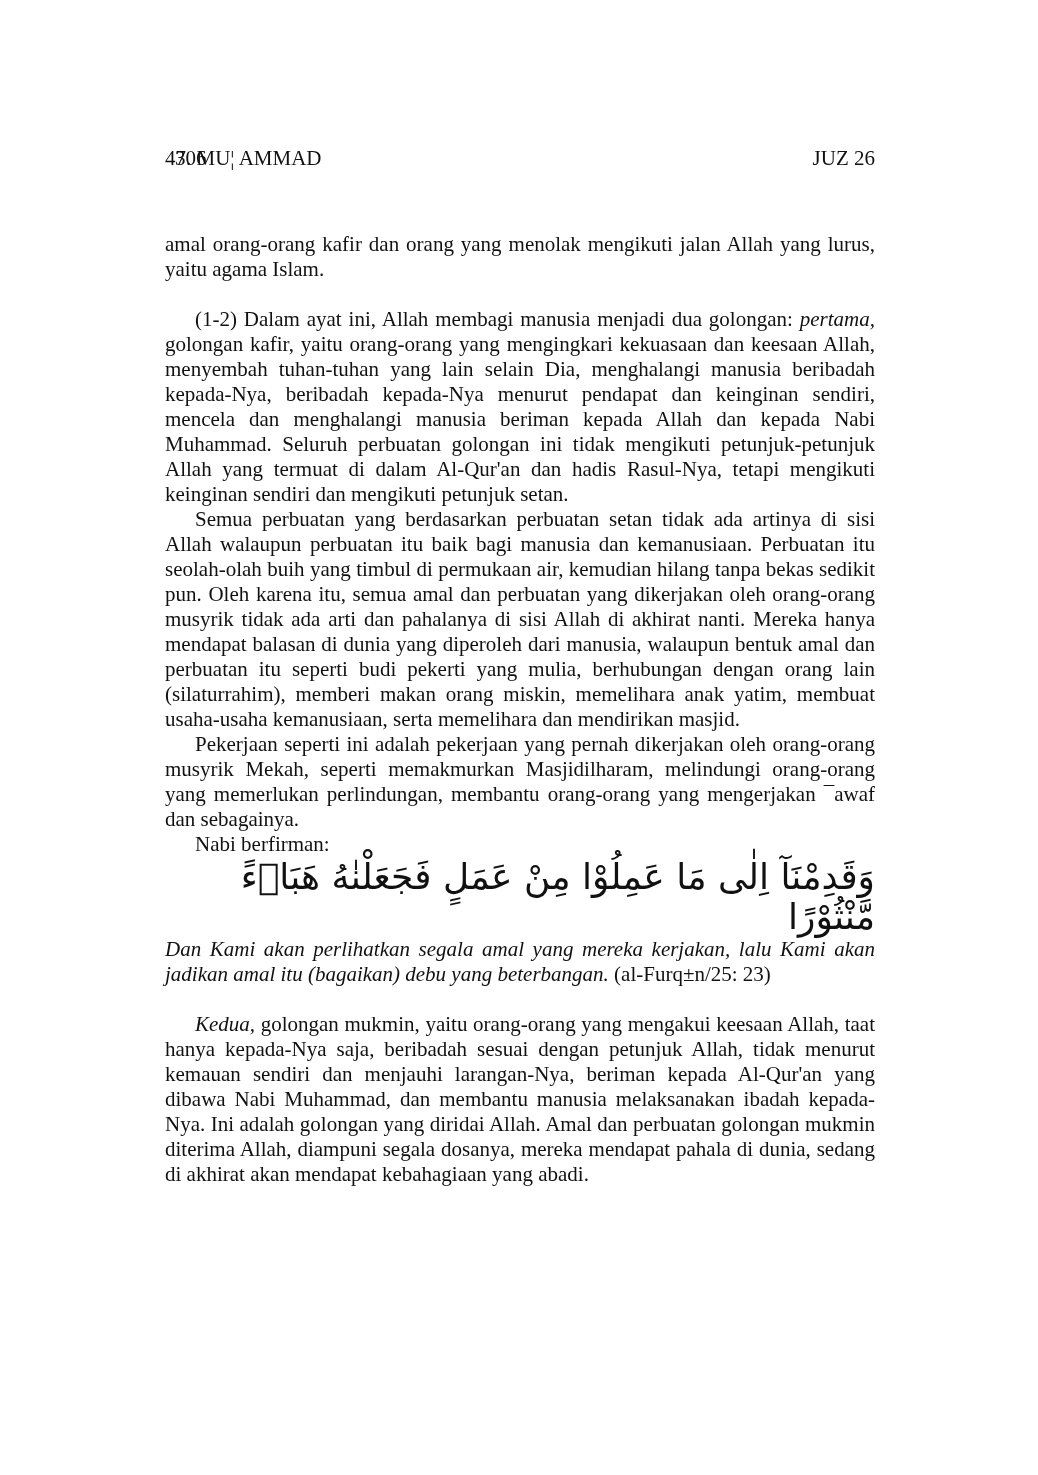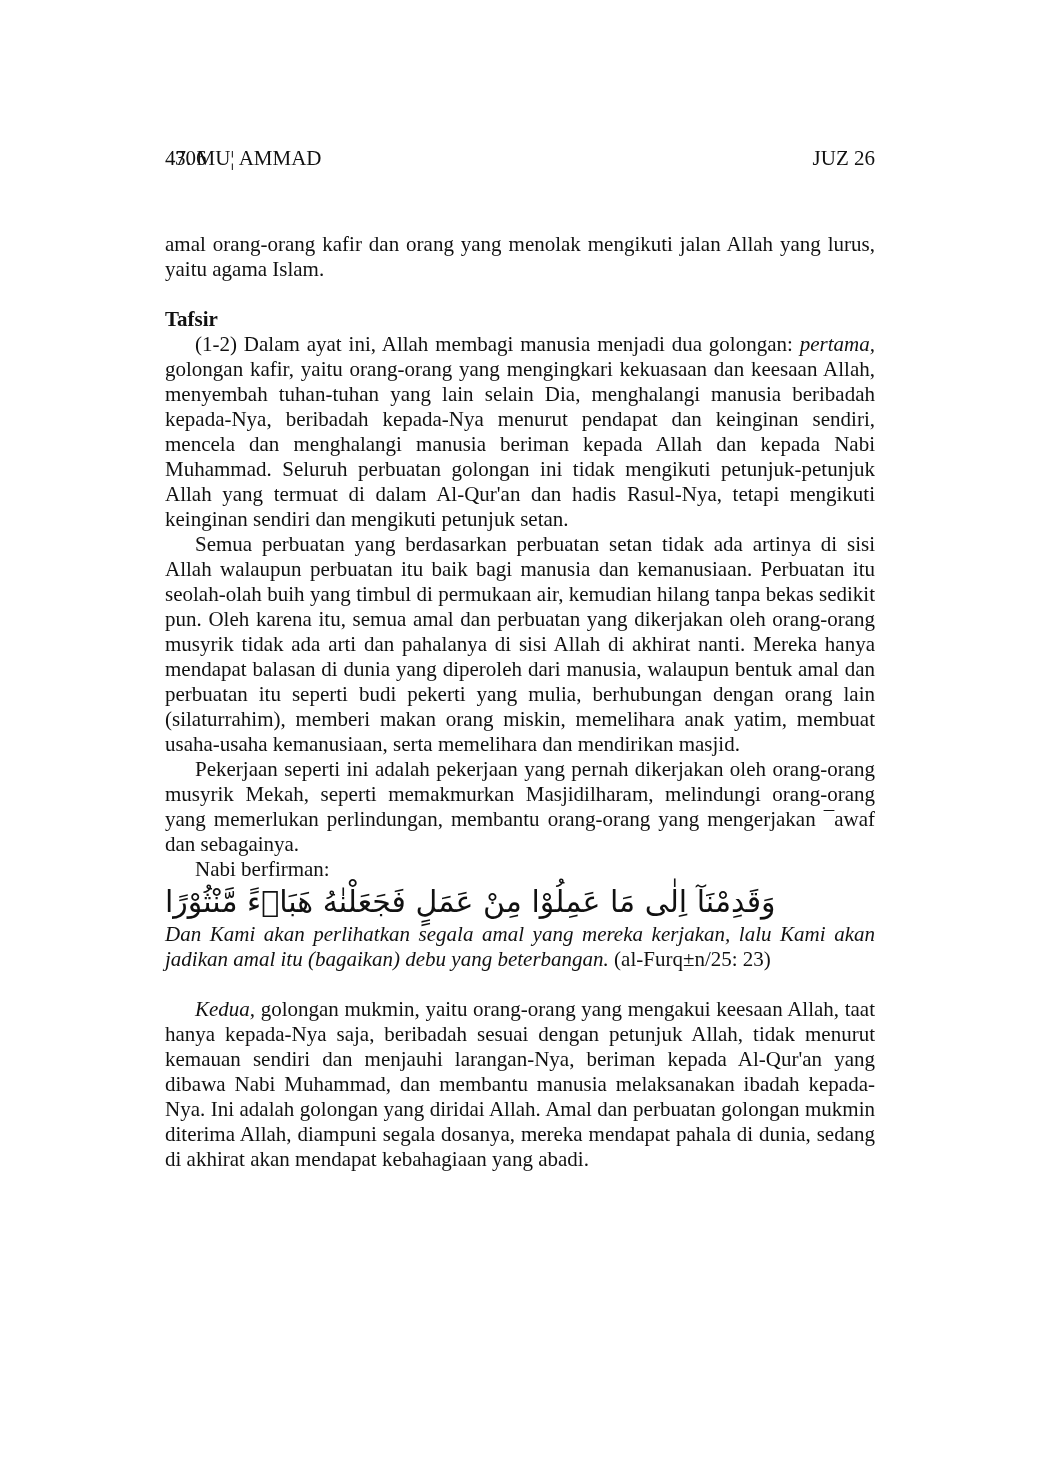--- a/index.html
+++ b/index.html
@@ -41,23 +41,23 @@
       margin: 0;
     }
     .indent { text-indent: 30px; font-family: Liberation Serif, serif; }
     .gap { height: 25px; }
     .section-title {
       font-weight: bold;
       margin: 0;
     }
     .arabic {
       direction: rtl;
-      text-align: left;
+      text-align: right;
       font-family: "DejaVu Sans", sans-serif;
-      font-size: 30px;
+      font-size: 36px;
       line-height: 40px;
       margin: 14px 0 26px 0;
       text-indent: 0;
     }
     .translation {
       text-indent: 0;
     }
     .translation em { }
     .ref { font-style: normal; margin-top: 48px; }
   </style>
@@ -68,21 +68,20 @@
   <span class="page-num">306</span>
   <span class="chapter">47. MU¦ AMMAD</span>
   <span class="juz">JUZ 26</span>
 </div>
 
 <div class="content">
   <p>amal orang-orang kafir dan orang yang menolak mengikuti jalan Allah yang lurus, yaitu agama Islam.</p>
 
   <div class="gap"></div>
 
-  <p class="section-title">Tafsir</p>
 
   <p class="indent"><span>(1-2) Dalam ayat ini, Allah membagi manusia menjadi dua golongan:</span> <em>pertama,</em> <span>golongan kafir, yaitu orang-orang yang mengingkari kekuasaan dan keesaan Allah, menyembah tuhan-tuhan yang lain selain Dia, menghalangi manusia beribadah kepada-Nya, beribadah kepada-Nya menurut pendapat dan keinginan sendiri, mencela dan menghalangi manusia beriman kepada Allah dan kepada Nabi Muhammad. Seluruh perbuatan golongan ini tidak mengikuti petunjuk-petunjuk Allah yang termuat di dalam Al-Qur'an dan hadis Rasul-Nya, tetapi mengikuti keinginan sendiri dan mengikuti petunjuk setan.</span></p>
 
   <p class="indent">Semua perbuatan yang berdasarkan perbuatan setan tidak ada artinya di sisi Allah walaupun perbuatan itu baik bagi manusia dan kemanusiaan. Perbuatan itu seolah-olah buih yang timbul di permukaan air, kemudian hilang tanpa bekas sedikit pun. Oleh karena itu, semua amal dan perbuatan yang dikerjakan oleh orang-orang musyrik tidak ada arti dan pahalanya di sisi Allah di akhirat nanti. Mereka hanya mendapat balasan di dunia yang diperoleh dari manusia, walaupun bentuk amal dan perbuatan itu seperti budi pekerti yang mulia, berhubungan dengan orang lain (silaturrahim), memberi makan orang miskin, memelihara anak yatim, membuat usaha-usaha kemanusiaan, serta memelihara dan mendirikan masjid.</p>
 
   <p class="indent">Pekerjaan seperti ini adalah pekerjaan yang pernah dikerjakan oleh orang-orang musyrik Mekah, seperti memakmurkan Masjidilharam, melindungi orang-orang yang memerlukan perlindungan, membantu orang-orang yang mengerjakan ¯awaf dan sebagainya.</p>
 
   <p class="indent">Nabi berfirman:</p>
 
   <p class="arabic" lang="ar">وَقَدِمْنَآ اِلٰى مَا عَمِلُوْا مِنْ عَمَلٍ فَجَعَلْنٰهُ هَبَاۤءً مَّنْثُوْرًا</p>

